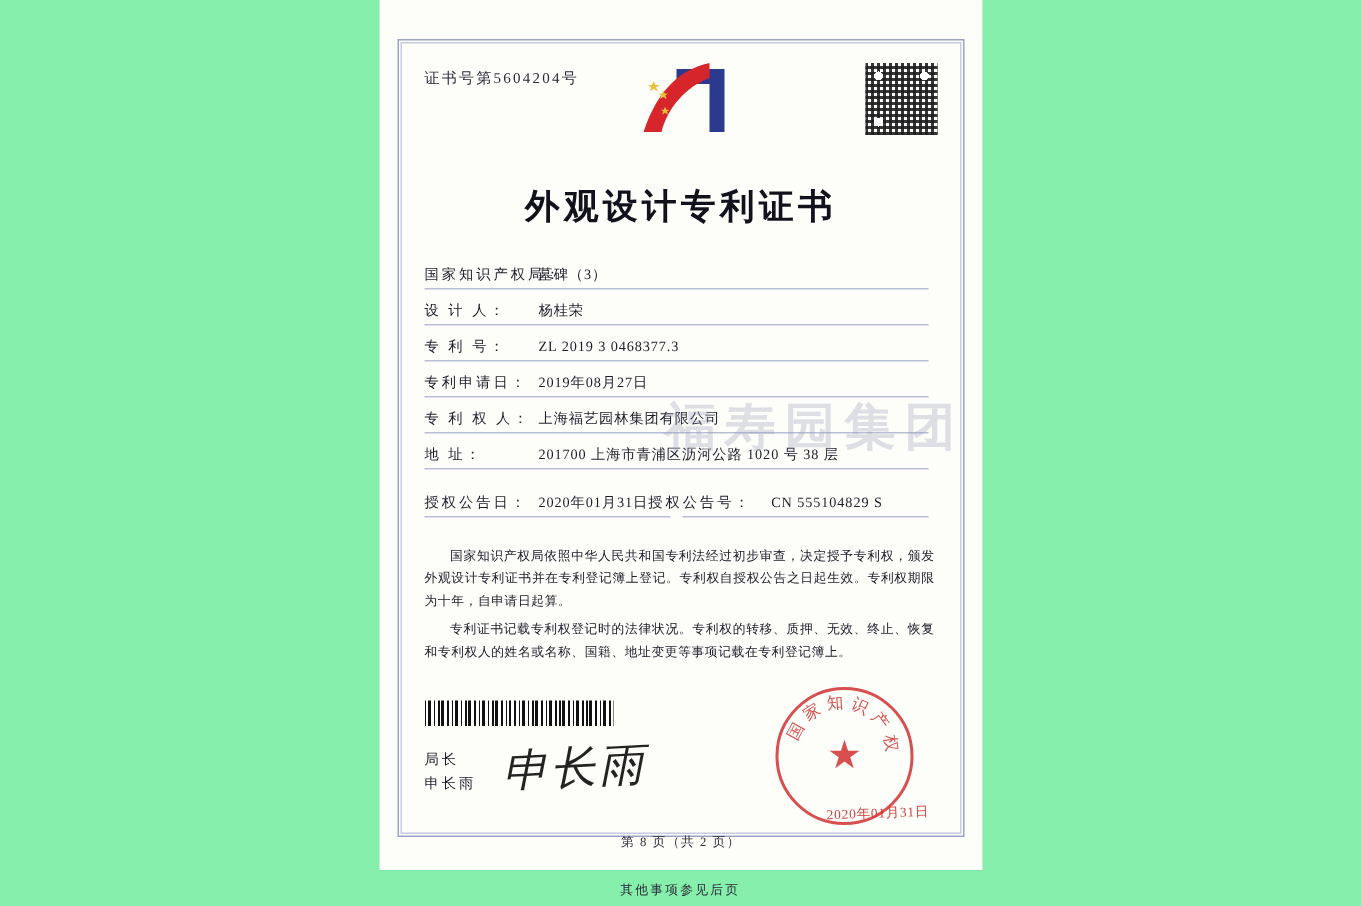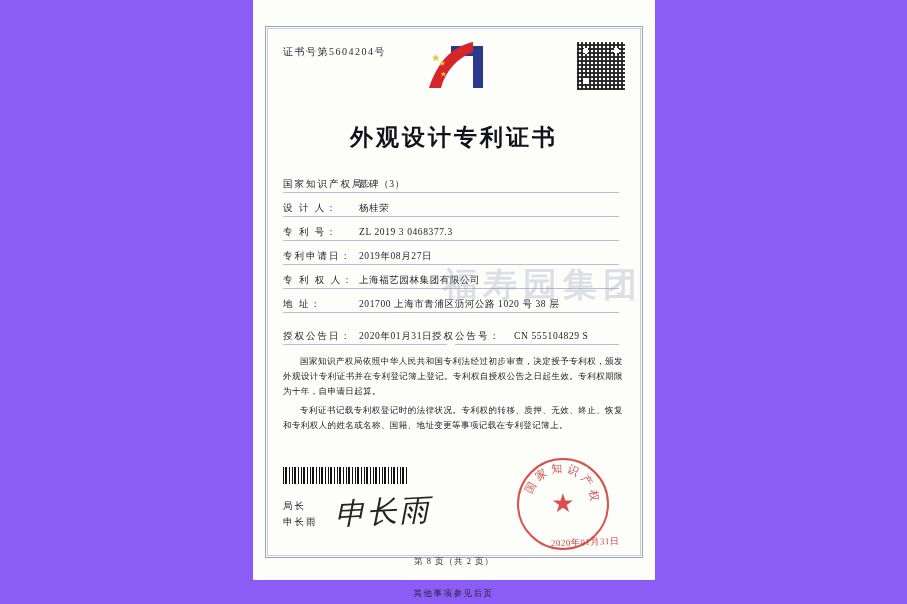--- a/index.html
+++ b/index.html
@@ -10,21 +10,21 @@
     width: 907px;
     height: 604px;
     background: #ffffff;
     font-family: "Liberation Serif", serif;
     overflow: hidden;
   }
   .page {
     position: relative;
     width: 907px;
     height: 604px;
-    background: #8b5cf6;
+    background: #86efac;
   }
   
   .sheet {
     position: absolute;
     left: 253px;
     top: 0px;
     width: 402px;
     height: 580px;
     background: #fdfdfa;
     box-shadow: 0 0 1px rgba(0,0,0,0.15);
@@ -138,27 +138,28 @@
     height: 1px;
     background: #b9bed6;
   }
   .rule.short-left { width: 164px; }
   .rule.short-right { left: 172px; width: 164px; }
 
   
   .paragraphs {
     position: absolute;
     left: 30px;
-    top: 354px;
+    top: 364px;
     width: 340px;
     font-size: 8.5px;
     line-height: 15px;
     color: #20202c;
     text-align: justify;
     letter-spacing: 0.4px;
+    font-family: Liberation Mono, monospace;
   }
   .paragraphs p {
     margin: 0 0 4px 0;
     text-indent: 17px;
   }
 
   
   .barcode {
     position: absolute;
     left: 30px;

